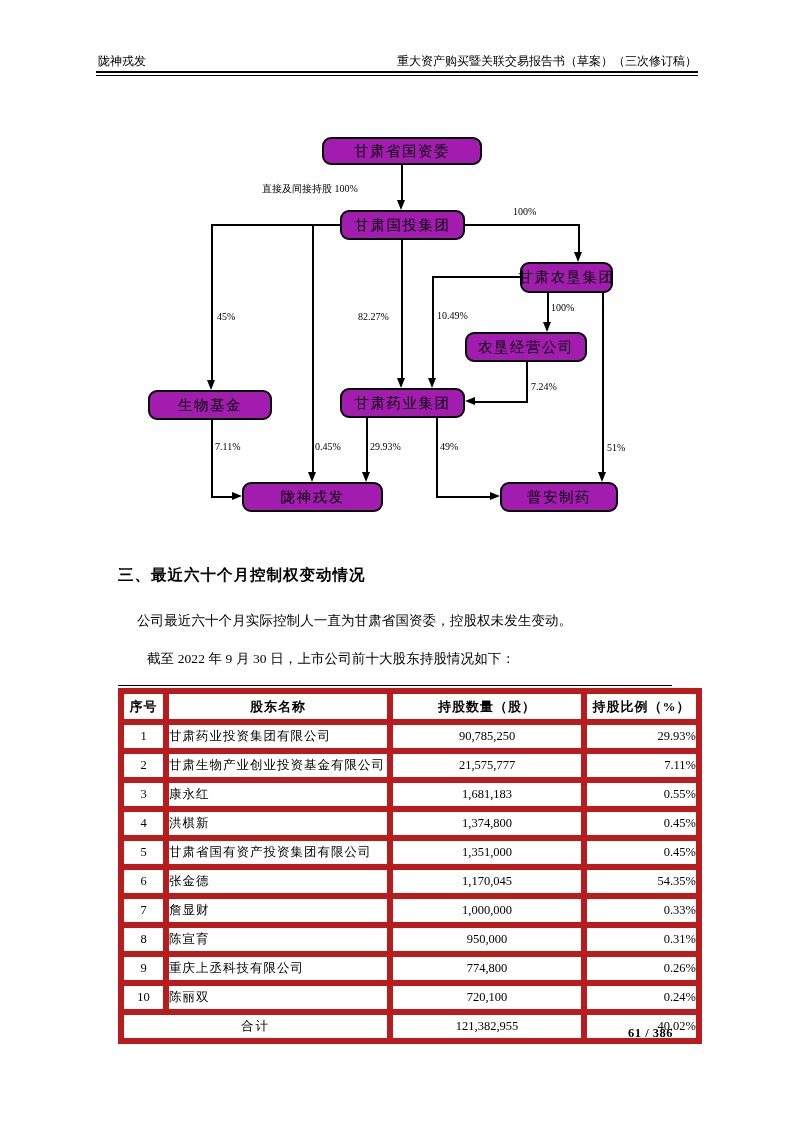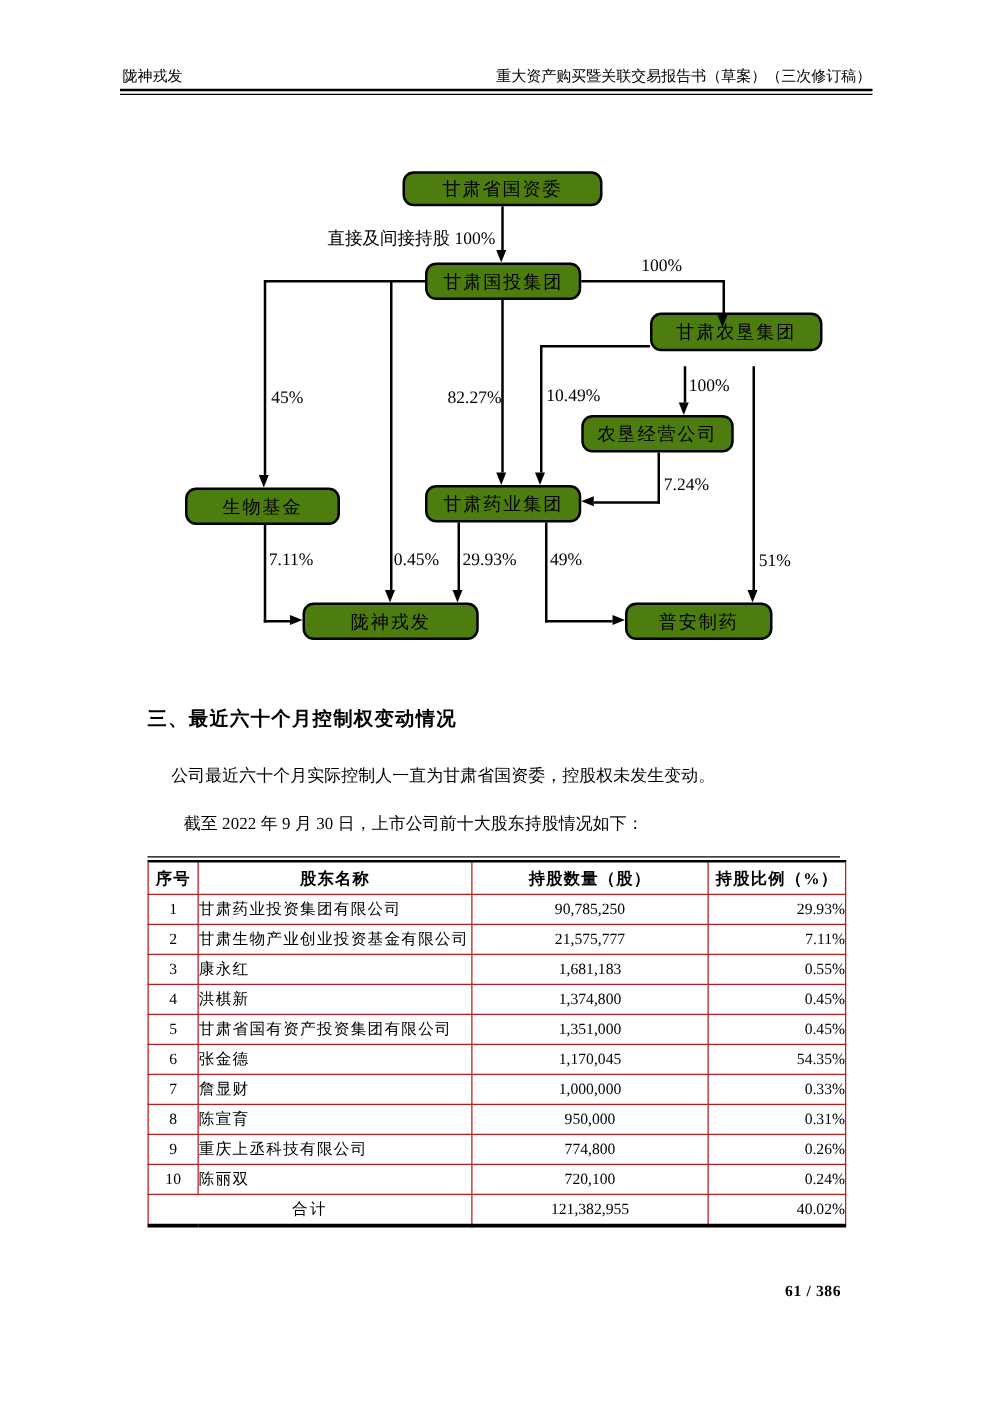--- a/index.html
+++ b/index.html
@@ -13,57 +13,57 @@
     position:absolute; left:98px; right:96px; top:54px;
     display:flex; justify-content:space-between; align-items:flex-end;
     font-size:12px; line-height:14px; white-space:nowrap;
   }
   .rule-thick { position:absolute; left:96px; right:95px; top:71px; height:2px; background:#000; }
   .rule-thin  { position:absolute; left:96px; right:95px; top:75px; height:1px; background:#000; }
 
   
   .diagram { position:absolute; left:96px; top:137px; width:601px; height:377px; }
   .node {
-    position:absolute; box-sizing:border-box; background:#4d7c0f;
+    position:absolute; box-sizing:border-box; background:#a21caf;
     border:2px solid #000; border-radius:9px;
     display:flex; align-items:center; justify-content:center;
     font-size:14.5px; letter-spacing:1.5px; white-space:nowrap;
   }
   .vline { position:absolute; width:2px; background:#000; }
   .hline { position:absolute; height:2px; background:#000; }
   .arr-d { position:absolute; width:0; height:0;
            border-left:4.5px solid transparent; border-right:4.5px solid transparent;
            border-top:10px solid #000; }
   .arr-r { position:absolute; width:0; height:0;
            border-top:4.5px solid transparent; border-bottom:4.5px solid transparent;
            border-left:10px solid #000; }
   .arr-l { position:absolute; width:0; height:0;
            border-top:4.5px solid transparent; border-bottom:4.5px solid transparent;
            border-right:10px solid #000; }
-  .pct { position:absolute; font-size:14px; white-space:nowrap; }
+  .pct { position:absolute; font-size:10px; white-space:nowrap; }
 
   
   .sec-heading {
     position:absolute; left:118px; top:565px; margin:0;
     font-family:"Liberation Sans","DejaVu Sans",sans-serif;
     font-size:15.5px; font-weight:bold; letter-spacing:1px; white-space:nowrap;
   }
   .para { position:absolute; margin:0; font-size:13.5px; letter-spacing:0.1px; white-space:nowrap; }
   .para1 { left:137px; top:612px; }
   .para2 { left:147px; top:650px; }
 
   
   .tbl-wrap { position:absolute; left:118px; top:685px; width:554px;
               border-top:1px solid #000; padding-top:2px; }
   table.sh {
     width:554px; border-collapse:collapse; table-layout:fixed;
     border-top:2px solid #000; border-bottom:3px solid #000;
     font-size:12.5px;
   }
-  table.sh th, table.sh td { border:1px solid #b91c1c; padding:0 0; height:23px; overflow:hidden; white-space:nowrap; }
+  table.sh th, table.sh td { border:6px solid #b91c1c; padding:0 0; height:23px; overflow:hidden; white-space:nowrap; }
   table.sh th { height:25px; font-size:13px; font-weight:bold; text-align:center; letter-spacing:1px; }
   .c-no     { width:39px;  text-align:center; }
   .c-name   { width:218px; text-align:left; }
   td.c-name { padding-left:10px; letter-spacing:1px;margin-top:20px; }
   .c-shares { width:188px; }
   td.c-shares { text-align:center; padding-right:10px; }
   .c-ratio  { width:109px; }
   td.c-ratio { text-align:right; padding-right:10px; }
   td.c-total { text-align:center; letter-spacing:2px; }
 
@@ -82,21 +82,21 @@
     <span>陇神戎发</span>
     <span>重大资产购买暨关联交易报告书（草案）（三次修订稿）</span>
   </div>
   <div class="rule-thick"></div>
   <div class="rule-thin"></div>
 
   <div class="diagram">
 
     <div class="node" style="left:226px;top:0;width:160px;height:28px;">甘肃省国资委</div>
     <div class="node" style="left:244px;top:73px;width:125px;height:30px;">甘肃国投集团</div>
-    <div class="node" style="left:424px;top:113px;width:138px;height:31px;">甘肃农垦集团</div>
+    <div class="node" style="left:424px;top:125px;width:93px;height:31px;">甘肃农垦集团</div>
     <div class="node" style="left:369px;top:195px;width:122px;height:30px;">农垦经营公司</div>
     <div class="node" style="left:52px;top:253px;width:124px;height:30px;">生物基金</div>
     <div class="node" style="left:244px;top:251px;width:125px;height:30px;">甘肃药业集团</div>
     <div class="node" style="left:146px;top:345px;width:141px;height:30px;">陇神戎发</div>
     <div class="node" style="left:404px;top:345px;width:118px;height:30px;">普安制药</div>
 
     <div class="vline" style="left:305px;top:28px;height:37px;"></div>
     <div class="arr-d" style="left:301px;top:63px;"></div>
 
     <div class="hline" style="left:116px;top:87px;width:128px;"></div>

